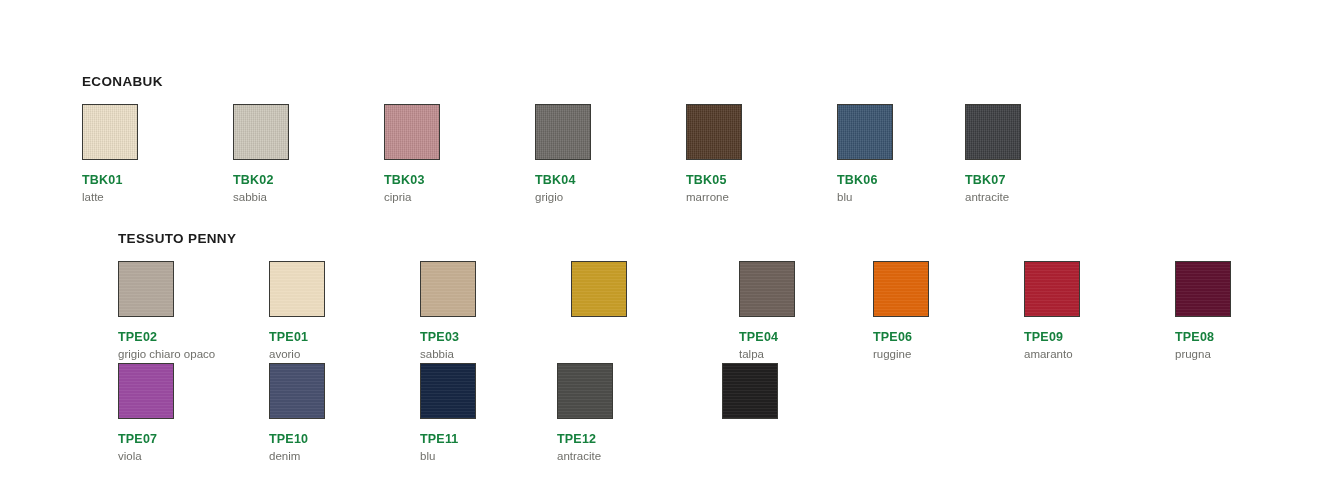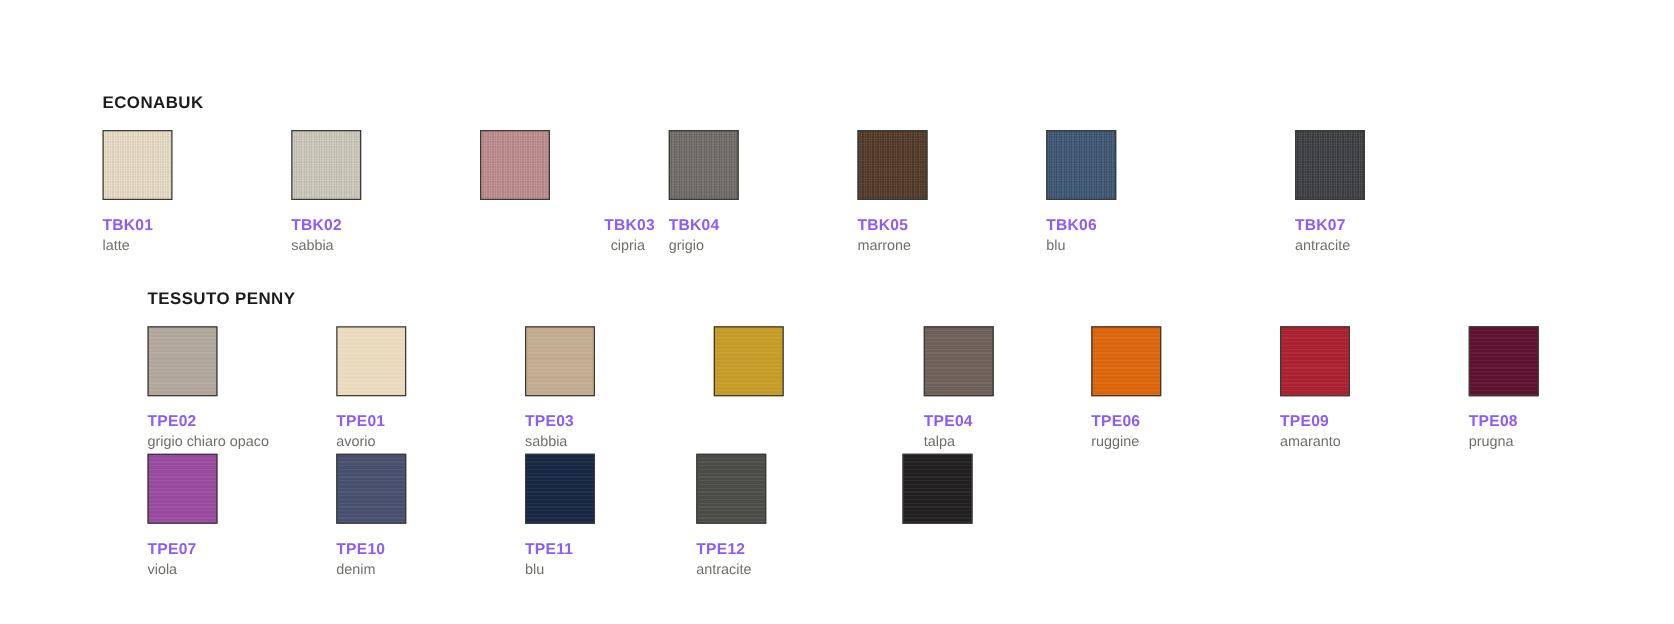--- a/index.html
+++ b/index.html
@@ -47,21 +47,21 @@
   }
   .swatch.soft .tex{
     opacity:.3;
     background-image:
       repeating-linear-gradient(0deg, rgba(255,255,255,.18) 0 1px, rgba(0,0,0,.05) 1px 3px);
   }
   .labels{margin-top:13px;}
   .code{
     font-size:12.5px;
     font-weight:bold;
-    color:#8b5cf6;
+    color:#15803d;
     line-height:15px;
     letter-spacing:0.2px;
     white-space:nowrap;
   }
   .desc{
     font-size:11.5px;
     color:#6f6f6a;
     line-height:14.5px;
     margin-top:2px;
     max-width:132px;
@@ -85,21 +85,21 @@
         </div>
         <div class="swatch-cell" style="left: 233px;">
           <div class="swatch" style="background: rgb(205, 200, 187);">
             <span class="tex"></span>
           </div>
           <div class="labels">
             <div class="code">TBK02</div>
             <div class="desc">sabbia</div>
           </div>
         </div>
-        <div class="swatch-cell" style="left: 384px; text-align: right;">
+        <div class="swatch-cell" style="left: 384px;">
           <div class="swatch" style="background: rgb(192, 142, 144);">
             <span class="tex"></span>
           </div>
           <div class="labels">
             <div class="code">TBK03</div>
             <div class="desc">cipria</div>
           </div>
         </div>
         <div class="swatch-cell" style="left: 535px;">
           <div class="swatch" style="background: rgb(109, 106, 102);">
@@ -121,21 +121,21 @@
         </div>
         <div class="swatch-cell" style="left: 837px;">
           <div class="swatch" style="background: rgb(58, 84, 112);">
             <span class="tex"></span>
           </div>
           <div class="labels">
             <div class="code">TBK06</div>
             <div class="desc">blu</div>
           </div>
         </div>
-        <div class="swatch-cell" style="left: 1036px;">
+        <div class="swatch-cell" style="left: 965px;">
           <div class="swatch" style="background: rgb(61, 63, 66);">
             <span class="tex"></span>
           </div>
           <div class="labels">
             <div class="code">TBK07</div>
             <div class="desc">antracite</div>
           </div>
         </div>
       </div>
   </div>

